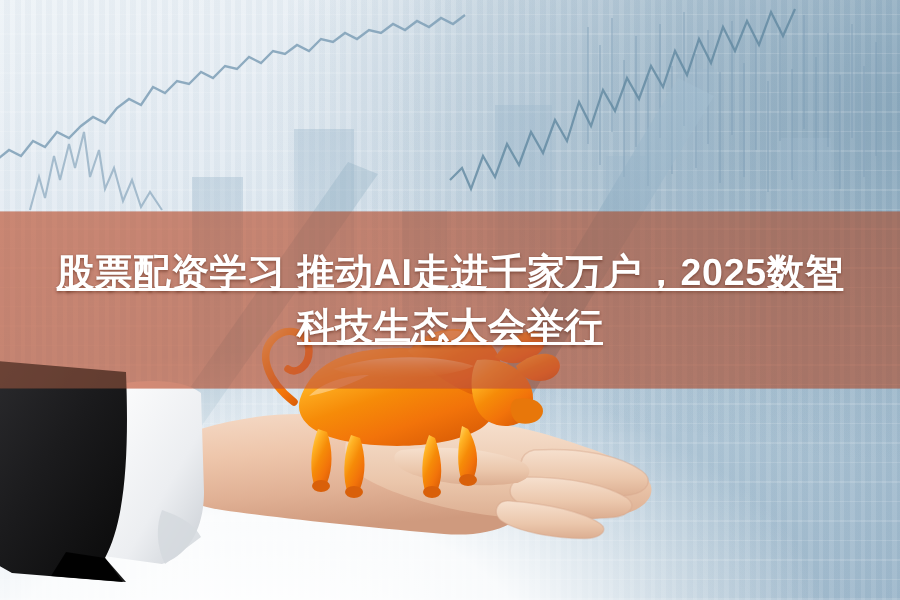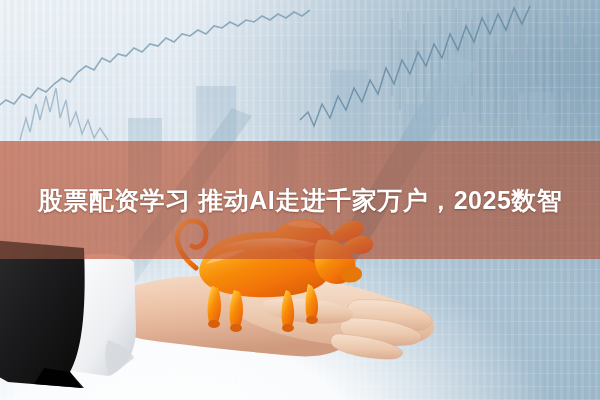--- a/index.html
+++ b/index.html
@@ -69,21 +69,21 @@
     gap:4px;
     color:#ffffff;
     font-weight:bold;
     font-size:25px;
     letter-spacing:.5px;
     line-height:1.28;
     text-shadow:0 1px 2px rgba(90,40,25,.45), 0 0 1px rgba(90,40,25,.35);
     white-space:nowrap;
     pointer-events:none;
   }
-  #headline .ln{display:block;}
+  #headline .ln{display:block;text-decoration:underline;}
 </style>
 </head>
 <body>
 
 <div id="stage">
 
   <div class="layer" id="bg-base"></div>
   <div class="layer" id="bg-rightmass"></div>
   <div class="layer" id="bg-stripes"></div>
   <div class="layer" id="bg-grid"></div>
@@ -248,15 +248,16 @@
         <path fill="#ffffff" fill-opacity=".35" d="M206,264 C216,254 232,250 246,250 C230,258 216,262 206,264 Z"></path>
       </g>
     </g>
   </svg>
 
   <div id="band"></div>
   <div id="band-tint"></div>
 
   <div id="headline">
     <span class="ln">股票配资学习 推动AI走进千家万户，2025数智</span>
+    <span class="ln">科技生态大会举行</span>
   </div>
 
 </div>
 
 </body></html>

